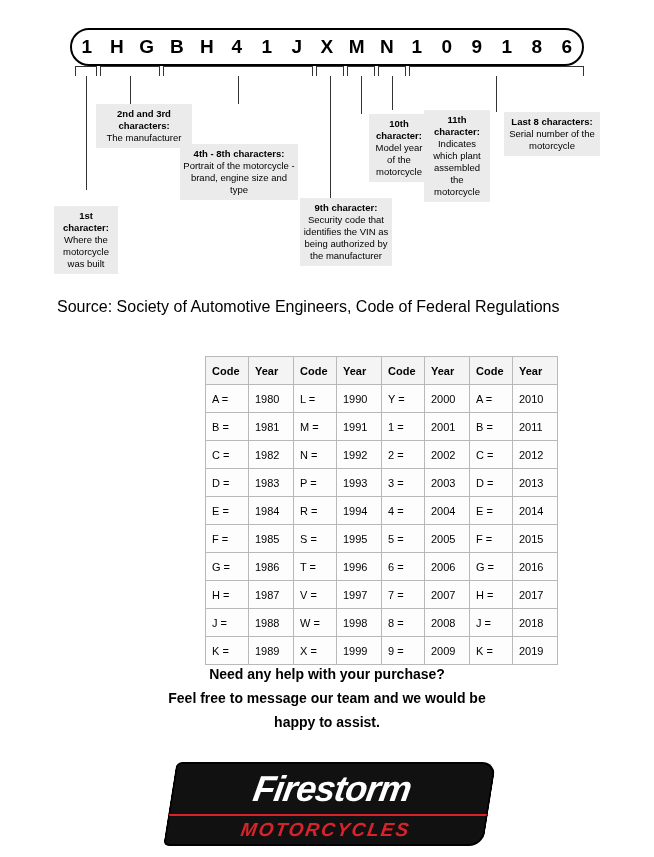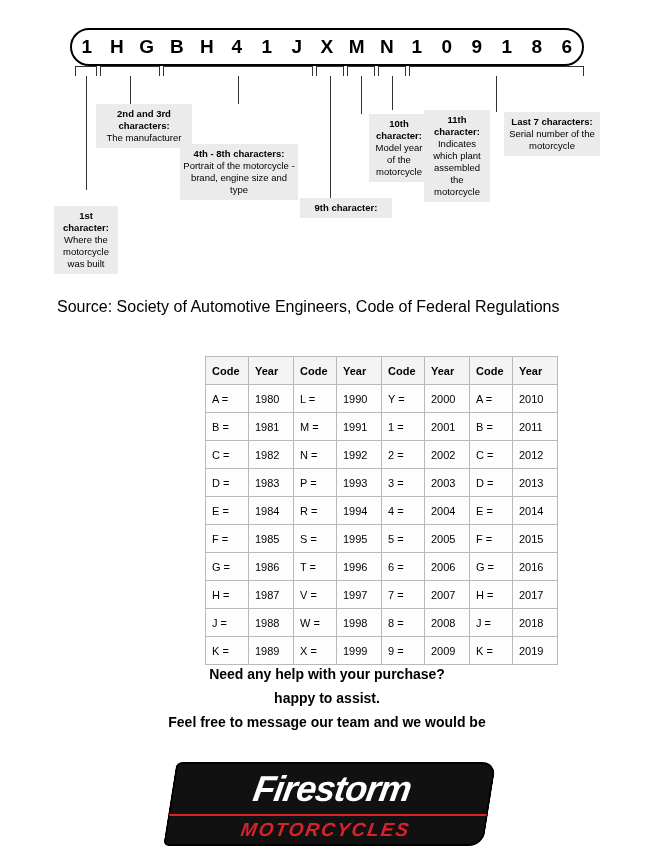--- a/index.html
+++ b/index.html
@@ -219,34 +219,35 @@
     <span>The manufacturer</span>
   </div>
 
   <div class="callout" style="left:180px; top:104px; width:118px;margin-top:40px;">
     <span class="hd">4th - 8th characters:</span>
     <span>Portrait of the motorcycle - brand, engine size and type</span>
   </div>
 
   <div class="callout" style="left:300px; top:198px; width:92px;">
     <span class="hd">9th character:</span>
+    <span>Security code that identifies the VIN as being authorized by the manufacturer</span>
   </div>
 
   <div class="callout" style="left:333px; top:114px; width:60px;margin-left:36px;">
     <span class="hd">10th character:</span>
     <span>Model year of the motorcycle</span>
   </div>
 
   <div class="callout" style="left:424px; top:110px; width:66px;">
     <span class="hd">11th character:</span>
     <span>Indicates which plant assembled the motorcycle</span>
   </div>
 
   <div class="callout" style="left:504px; top:112px; width:96px;">
-    <span class="hd">Last 7 characters:</span>
+    <span class="hd">Last 8 characters:</span>
     <span>Serial number of the motorcycle</span>
   </div>
 
   <div id="source-note">Source:  Society of Automotive Engineers, Code of Federal Regulations</div>
 </div>
 
 <div id="year-table-wrap">
   <table id="year-table">
     <thead>
       <tr>
@@ -360,20 +361,20 @@
         <td class="year">2009</td>
         <td class="code">K =</td>
         <td class="year">2019</td>
       </tr>
     </tbody>
   </table>
 </div>
 
 <div id="help-text">
   <div>Need any help with your purchase?</div>
+  <div>Feel free to message our team and we would be</div>
   <div>happy to assist.</div>
-  <div>Feel free to message our team and we would be</div>
 </div>
 
 <div id="logo">
   <div id="logo-top">Firestorm</div>
   <div id="logo-bottom">MOTORCYCLES</div>
 </div>
 
 </body></html>

